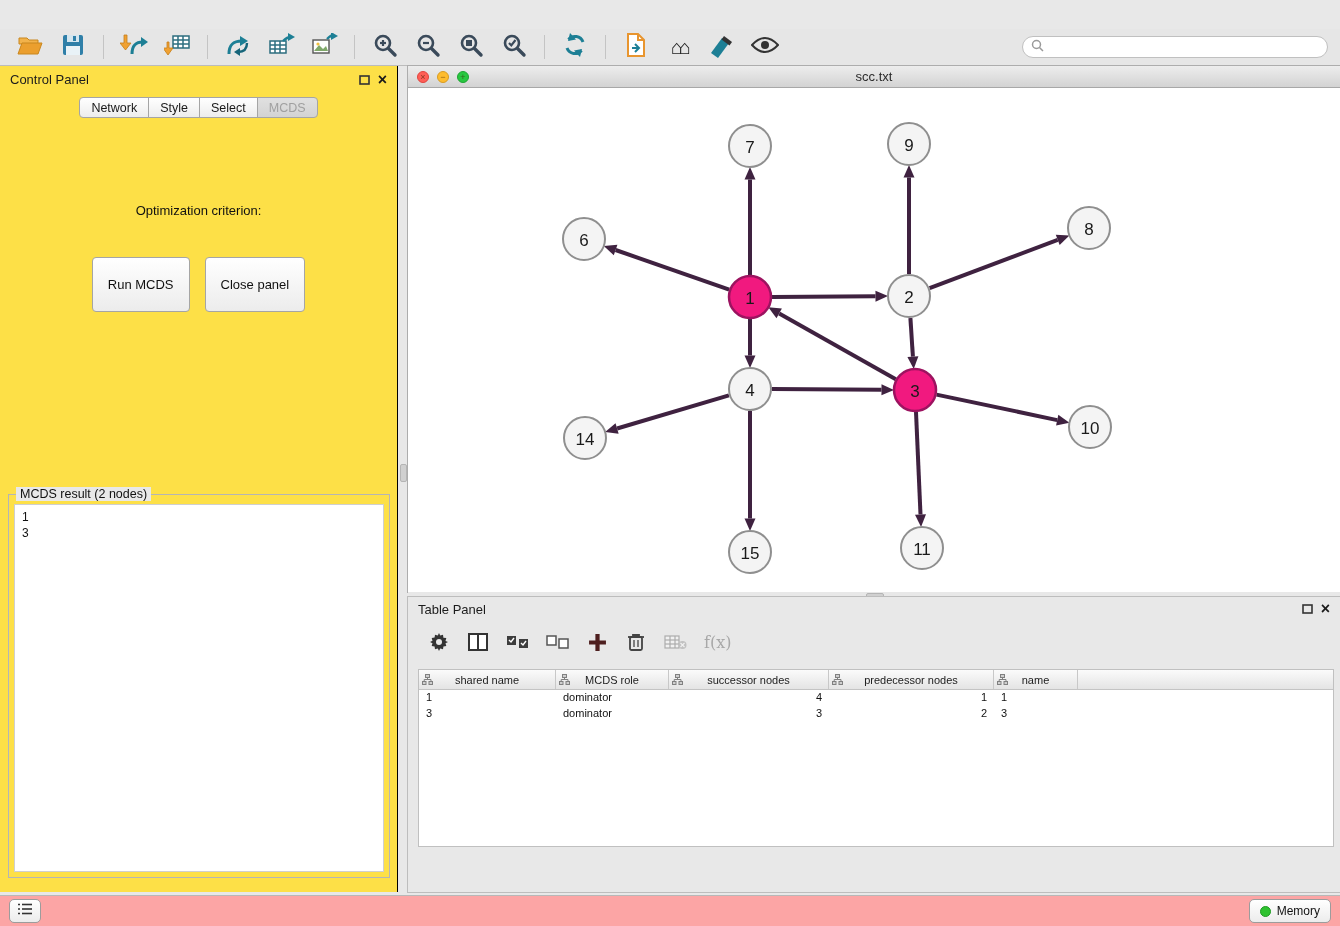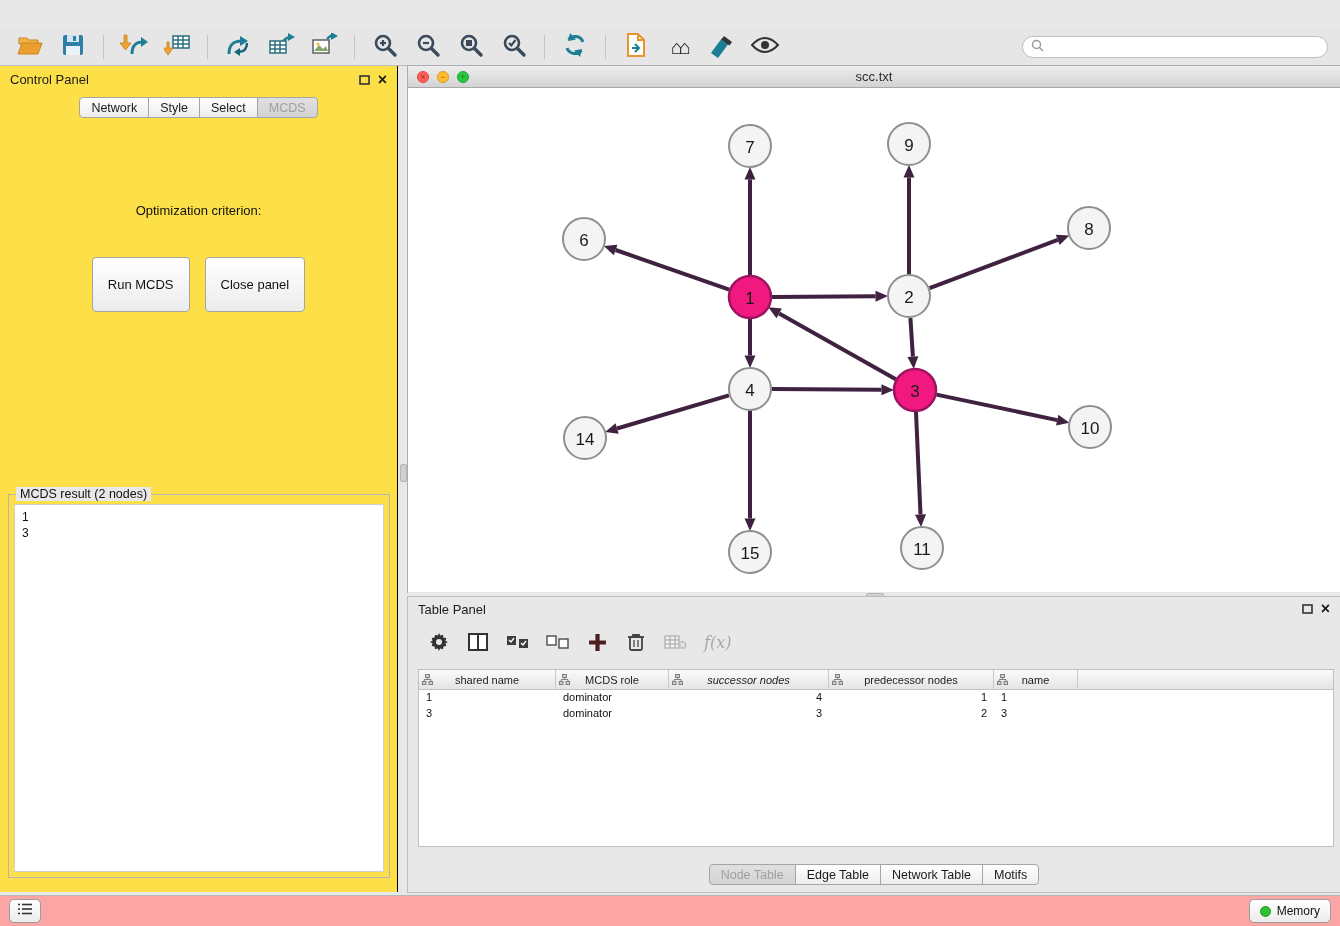--- a/index.html
+++ b/index.html
@@ -64,21 +64,21 @@
   .v-handle{position:absolute;left:2px;top:398px;width:5px;height:16px;background:#d0d0d0;border:1px solid #b5b5b5;border-radius:2px;}
   .h-splitter{position:absolute;left:408px;top:592px;width:932px;height:5px;background:#e8e8e8;}
   .h-handle{position:absolute;left:458px;top:1px;width:16px;height:3px;background:#d0d0d0;border:1px solid #b5b5b5;border-radius:2px;}
 
   
   .table-panel{position:absolute;left:408px;top:597px;width:932px;bottom:34px;background:#e8e8e8;
     box-shadow:0 0 0 1px #bdbdbd;}
   .tp-header{height:24px;display:flex;align-items:center;padding:0 10px;font-size:13px;color:#1c1c1c;}
   .tp-toolbar{height:42px;display:flex;align-items:center;gap:17px;padding:0 20px;}
   .tp-icon{display:flex;align-items:center;justify-content:center;min-width:22px;height:26px;}
-  .fx{font-family:"DejaVu Serif",serif;font-style:italic;font-size:16px;color:#a8a8a8;}
+  .fx{font-family:"DejaVu Serif",serif;font-size:16px;color:#a8a8a8;}
   .tp-table{position:absolute;left:10px;right:6px;top:72px;height:176px;background:#fff;border:1px solid #c0c0c0;overflow:hidden;}
   .thead{display:flex;height:19px;background:linear-gradient(#fbfbfb,#e4e4e4);border-bottom:1px solid #c4c4c4;}
   .th{position:relative;display:flex;align-items:center;justify-content:center;font-size:11px;color:#1c1c1c;
     border-right:1px solid #c8c8c8;box-sizing:border-box;flex-shrink:0;}
   .th .sort{position:absolute;left:3px;top:4px;}
   .th.fill{flex:1;border-right:none;}
   .trow{display:flex;height:16px;}
   .td{font-size:11px;color:#111;padding:1px 7px;box-sizing:border-box;flex-shrink:0;white-space:nowrap;overflow:hidden;}
   .tp-tabs{position:absolute;left:0;right:0;bottom:7px;display:flex;justify-content:center;}
 
@@ -438,21 +438,21 @@
             <span class="sort"><svg width="11" height="11" viewBox="0 0 11 11">
                 <g fill="#cfcfcf" stroke="#808080" stroke-width="1">
                   <rect x="3.5" y="0.5" width="4" height="3"></rect>
                   <rect x="0.5" y="7.5" width="3.5" height="3"></rect>
                   <rect x="7" y="7.5" width="3.5" height="3"></rect>
                 </g>
                 <path d="M5.5 3.5 v2 M2.2 7.5 v-2 h6.8 v2" fill="none" stroke="#808080" stroke-width="1"></path>
               </svg></span>
             <span>MCDS role</span>
           </div>
-          <div class="th" style="width: 160px; font-style: italic;">
+          <div class="th" style="width: 160px;">
             <span class="sort"><svg width="11" height="11" viewBox="0 0 11 11">
                 <g fill="#cfcfcf" stroke="#808080" stroke-width="1">
                   <rect x="3.5" y="0.5" width="4" height="3"></rect>
                   <rect x="0.5" y="7.5" width="3.5" height="3"></rect>
                   <rect x="7" y="7.5" width="3.5" height="3"></rect>
                 </g>
                 <path d="M5.5 3.5 v2 M2.2 7.5 v-2 h6.8 v2" fill="none" stroke="#808080" stroke-width="1"></path>
               </svg></span>
             <span>successor nodes</span>
           </div>
@@ -490,26 +490,20 @@
           </div>
           <div class="trow">
             <div class="td" style="width: 137px; text-align: left;">3</div>
             <div class="td" style="width: 113px; text-align: left;">dominator</div>
             <div class="td" style="width: 160px; text-align: right;">3</div>
             <div class="td" style="width: 165px; text-align: right;">2</div>
             <div class="td" style="width: 84px; text-align: left;">3</div>
           </div>
         </div>
     </div>
-    <div class="tp-tabs">
-        <div class="tab active first">Node Table</div>
-        <div class="tab">Edge Table</div>
-        <div class="tab">Network Table</div>
-        <div class="tab last">Motifs</div>
-      </div>
   </div>
 
   <div class="statusbar">
     <div class="console-btn">
       <span><svg width="16" height="14" viewBox="0 0 16 14">
             <g stroke="#333" stroke-width="1.6">
               <line x1="1" y1="2.5" x2="3" y2="2.5"></line>
               <line x1="5" y1="2.5" x2="15" y2="2.5"></line>
               <line x1="1" y1="7" x2="3" y2="7"></line>
               <line x1="5" y1="7" x2="15" y2="7"></line>

